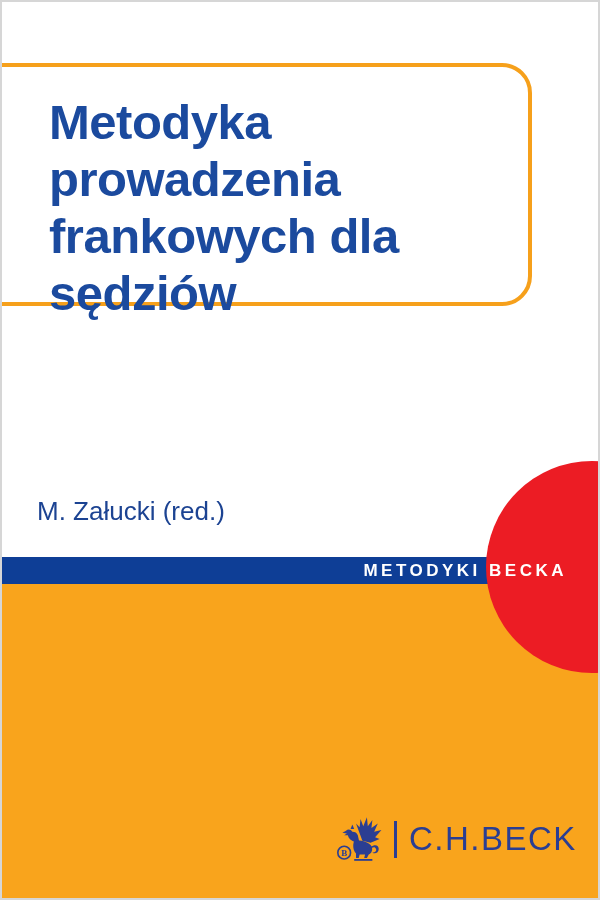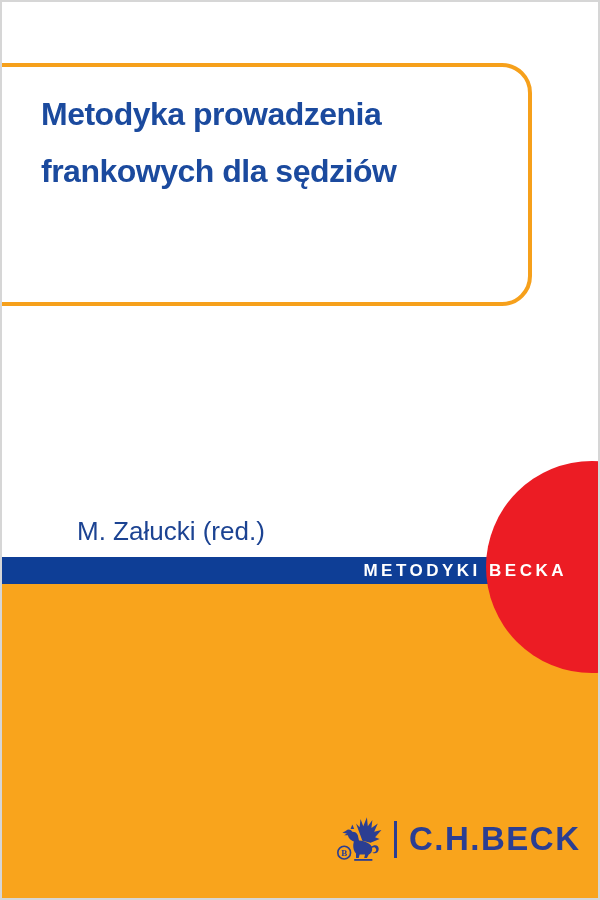--- a/index.html
+++ b/index.html
@@ -24,35 +24,34 @@
     left: -44px; top: 63px;
     width: 576px; height: 243px;
     border: 4px solid var(--panelOrange, #f6a01b);
     border-radius: 30px;
     box-sizing: border-box;
     padding: 15px 0 0 77px;
     background: transparent;
     z-index: 8;
   }
   .book-title {
-    margin: 4px;
-    font-size: 32px;
+    margin: 12px;
+    font-size: 49px;
     line-height: 57px;
     font-weight: bold;
     letter-spacing: -0.5px;
     color: var(--titleBlue, #1b4a9e);
   }
   .book-title .t-line { display: block; }
   .author-line {
     position: absolute;
-    left: 37px; top: 516px;
+    left: 37px; top: 496px;
     font-size: 26px;
     color: var(--authorBlue, #1c4392);
     z-index: 8;
-    margin-left: 40px;
   }
   .series-bar {
     position: absolute;
     left: 0; top: 557px;
     width: 600px; height: 27px;
     background: var(--barBlue, #0e3e96);
     z-index: 10;
   }
   .orange-field {
     position: absolute;
@@ -92,21 +91,21 @@
   }
   .griffin { width: 50px; height: 48px; display: block; }
   .logo-divider {
     width: 3px; height: 37px;
     background: var(--logoBlue, #2b3e92);
     margin: 0 12px 0 8px;
   }
   .publisher-name {
     font-size: 33px;
     letter-spacing: 1.5px;
-    font-weight: bold;
+    font-weight: normal;
     color: var(--logoBlue, #2b3e92);
     white-space: nowrap;
     transform: scaleY(1.02);
     text-align: center;
   }
 </style>
 </head>
 <body>
 
 <div class="orange-field"></div>

